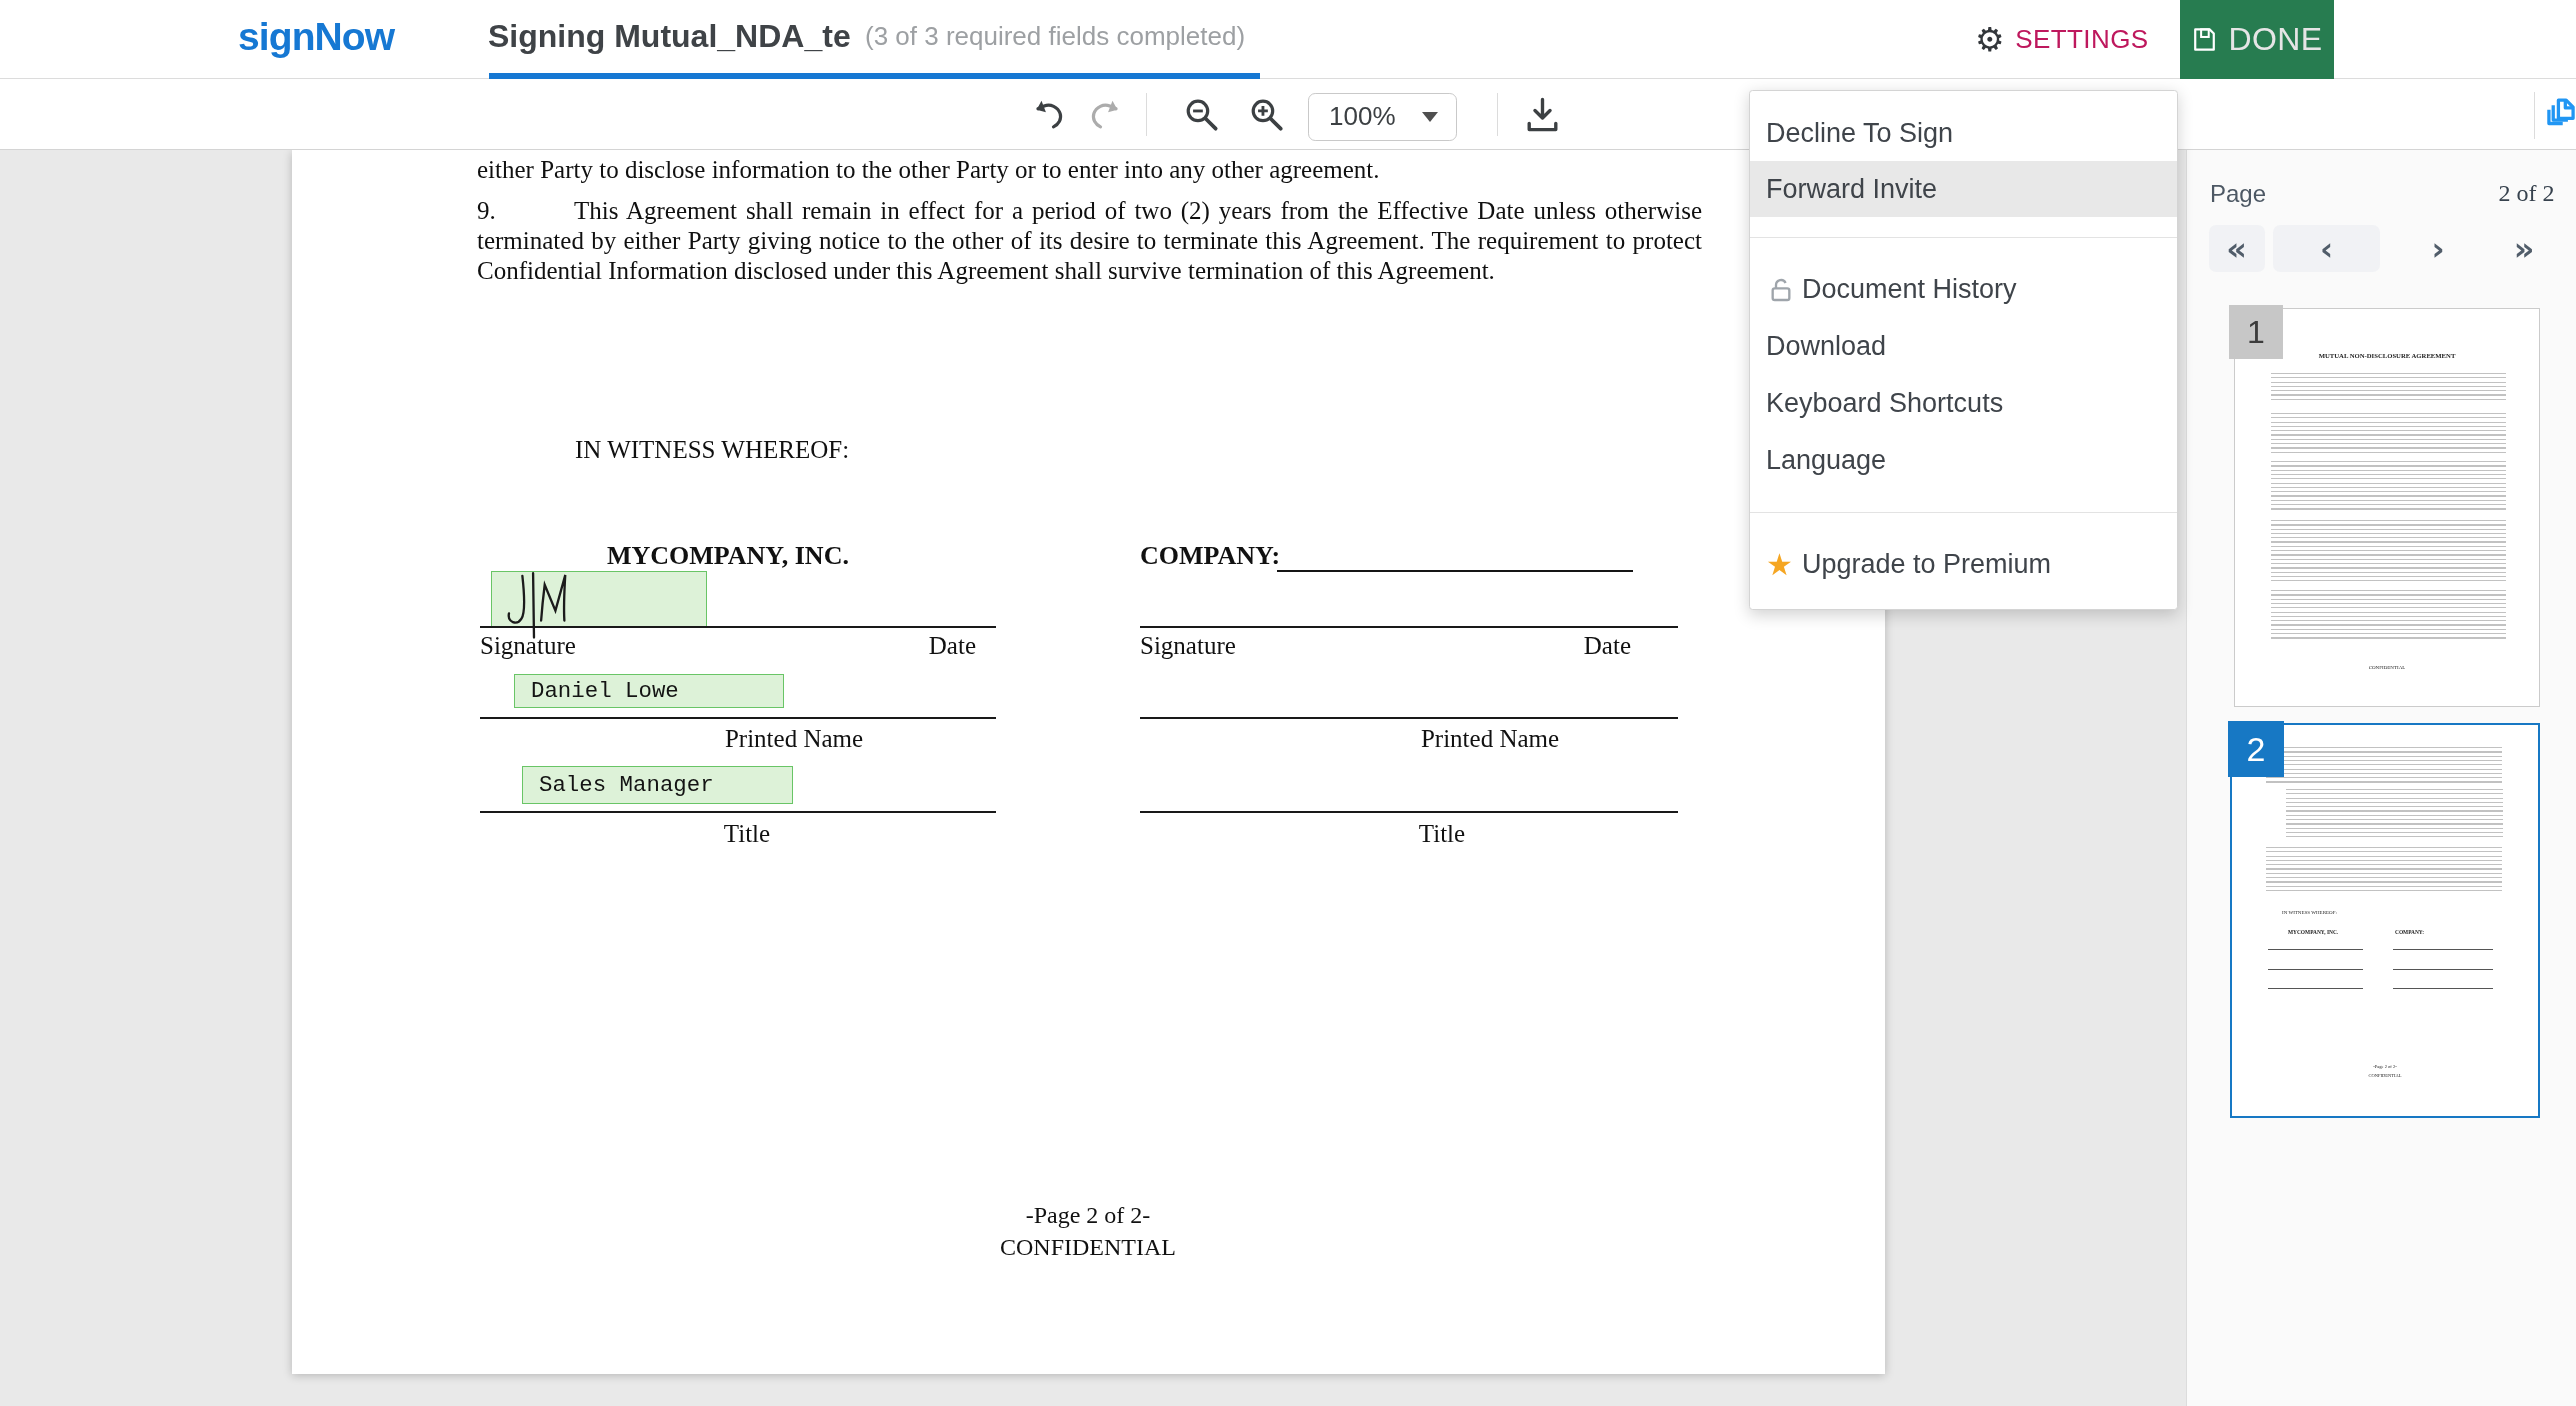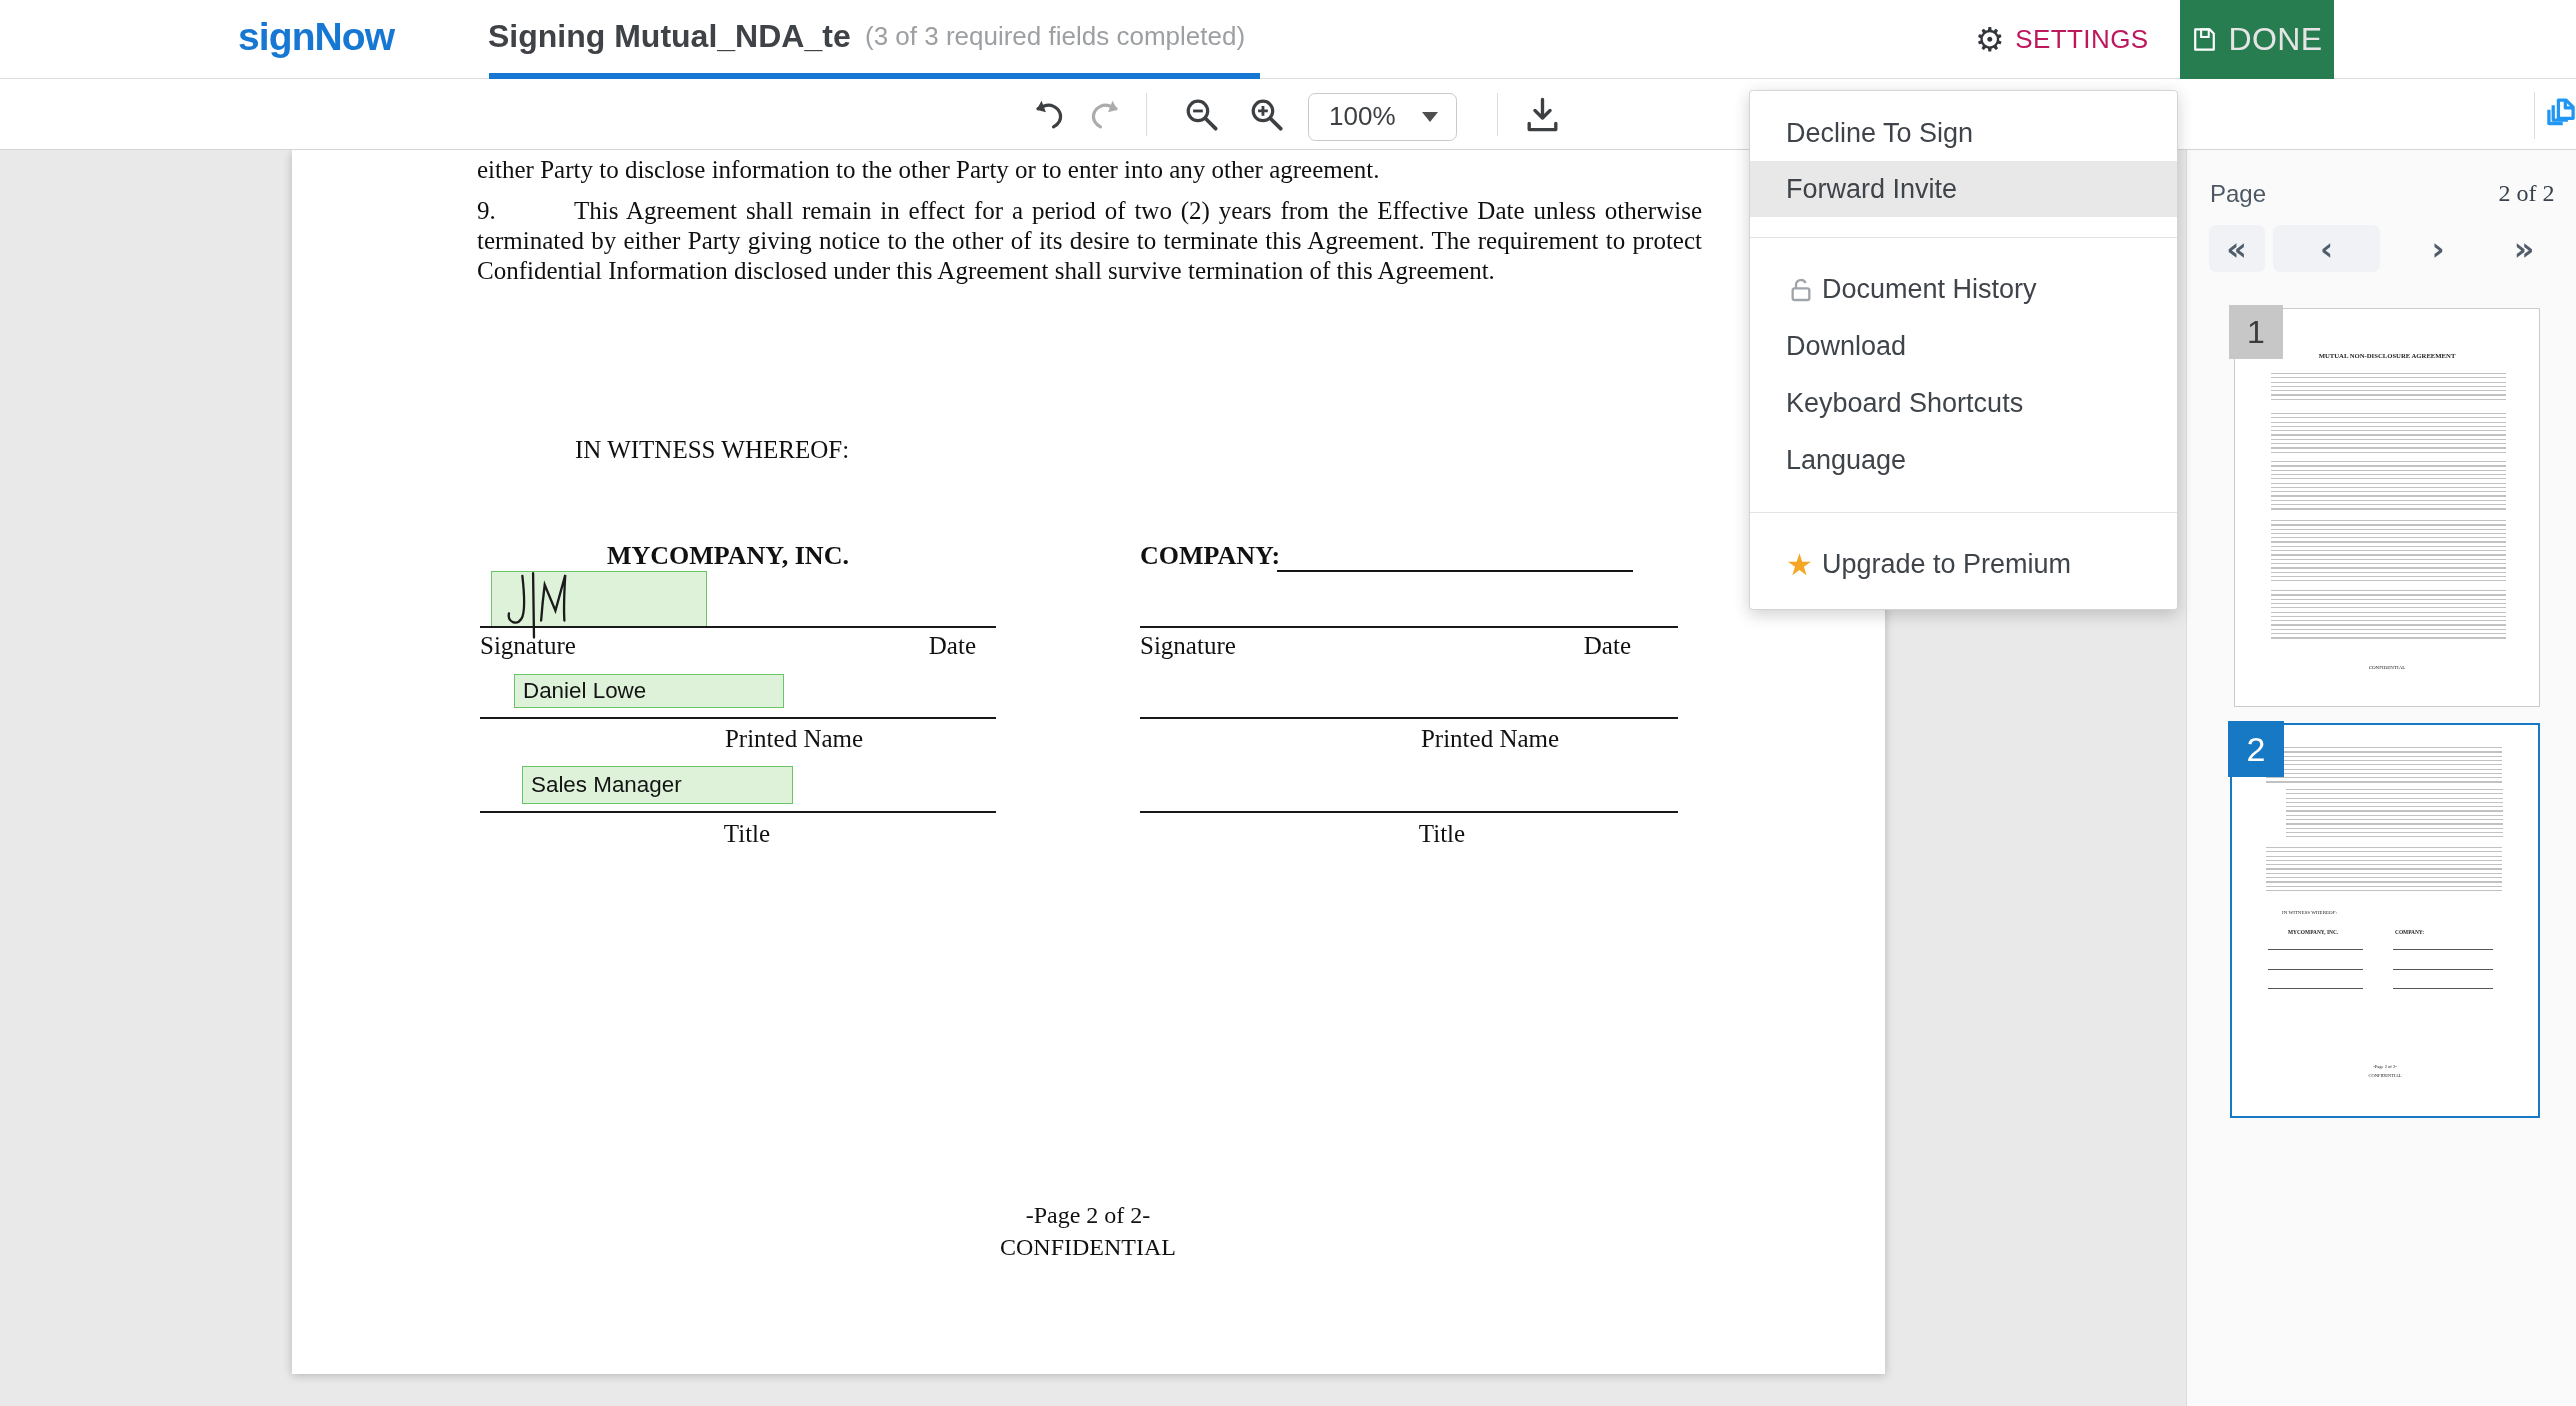--- a/index.html
+++ b/index.html
@@ -51,22 +51,22 @@
   .clause9 .num { position:absolute; left:0; top:0; }
   .clause9 p { text-align:justify; text-indent:97px; }
   .witness { position:absolute; left:283px; top:285px; }
   .party-left { position:absolute; left:315px; top:391px; font-weight:bold; font-size:26px; }
   .party-right { position:absolute; left:848px; top:391px; font-weight:bold; font-size:26px; }
   .company-underline { position:absolute; left:985px; top:394px; width:356px; height:28px;
                        border-bottom:2.7px solid #151515; }
   .sigfield { position:absolute; left:199px; top:421px; width:216px; height:56px;
               background:#DDF2D8; border:1.8px solid #69C566; cursor:pointer; }
   .greenfield { position:absolute; background:#DDF2D8; border:1.8px solid #69C566;
-                font-family:Liberation Sans, sans-serif; font-size:22.4px; color:#141414;
-                display:flex; align-items:center; padding-left:8px; cursor:text; }
+                font-family:Liberation Mono, monospace; font-size:22.4px; color:#141414;
+                display:flex; align-items:center; padding-left:16px; cursor:text; }
   .namefield { left:222px; top:524px; width:270px; height:34px; }
   .titlefield { left:230px; top:616px; width:271px; height:38px; }
   .sigline { position:absolute; height:0; border-top:2.7px solid #191919; }
   .lab-row { position:absolute; display:flex; justify-content:space-between; font-size:25px; }
   .clabel { position:absolute; transform:translateX(-50%); font-size:25px; white-space:nowrap; }
   .pfooter { position:absolute; transform:translateX(-50%); left:796px; font-size:24px; white-space:nowrap; }
 
   
   .sidebar { position:absolute; left:2186px; top:0; width:390px; height:1257px; background:#FAFAFA;
              border-left:0.9px solid #DCDCDC; }
@@ -85,21 +85,21 @@
   .badge2 { left:41px; top:571px; background:#1778C4; color:#fff; width:56px; height:56px; font-size:34px; }
   .tx { background-image:repeating-linear-gradient(to bottom, #8f8f8f 0 1.2px, transparent 1.2px 4.3px);
         opacity:0.55; }
   .mini-serif { font-family:"Liberation Serif", serif; color:#222; }
   .mini-line { border-top:1.3px solid #555; }
 
   
   .menu { position:absolute; left:1749px; top:90px; width:429px; background:#fff;
           border:0.9px solid #D4D4D4; border-radius:3.6px; box-shadow:0 4.5px 16px rgba(0,0,0,0.18);
           z-index:50; padding:14.3px 0 16px 0; }
-  .mrow { height:56px; display:flex; align-items:center; padding-left:36px; font-size:27px;
+  .mrow { height:56px; display:flex; align-items:center; padding-left:16px; font-size:27px;
           color:#3F444A; cursor:pointer; }
   .mrow.tall { height:57px; }
   .mrow.hl { background:#E8E8E8; }
   .mrow .micon { width:36px; display:flex; align-items:center; }
   .mdivider { height:0; border-top:0.9px solid #E3E3E3; margin:20px 0 23px 0; }
   .mdivider.second { margin:23px 0 23px 0; }
   .trail { margin-left:auto; margin-right:23px; color:#3F444A; }
   .star { color:#F5A623; font-size:30px; line-height:1; font-family:"DejaVu Sans", sans-serif; }
 
   svg.ic { display:block; }

